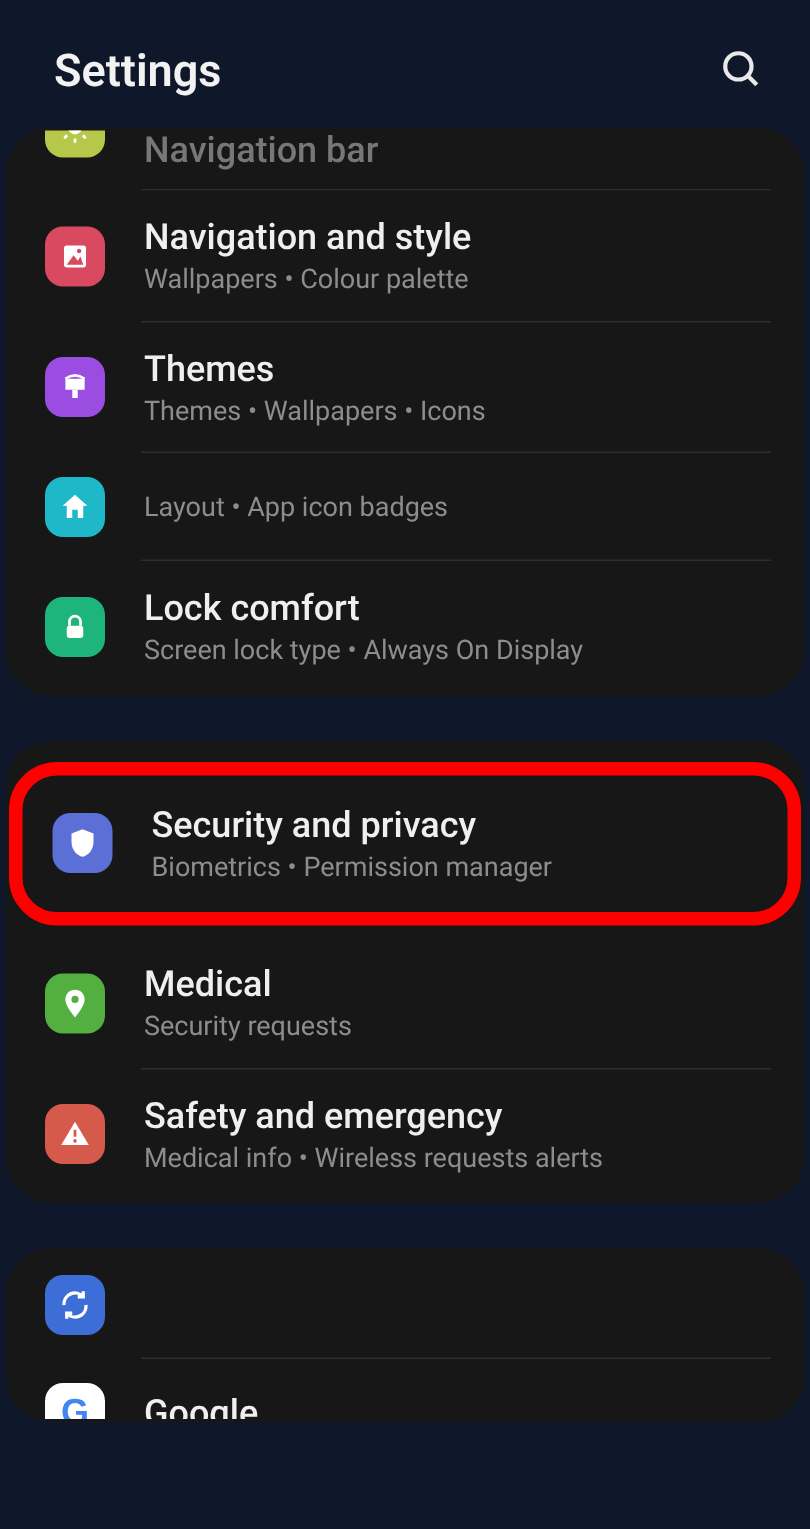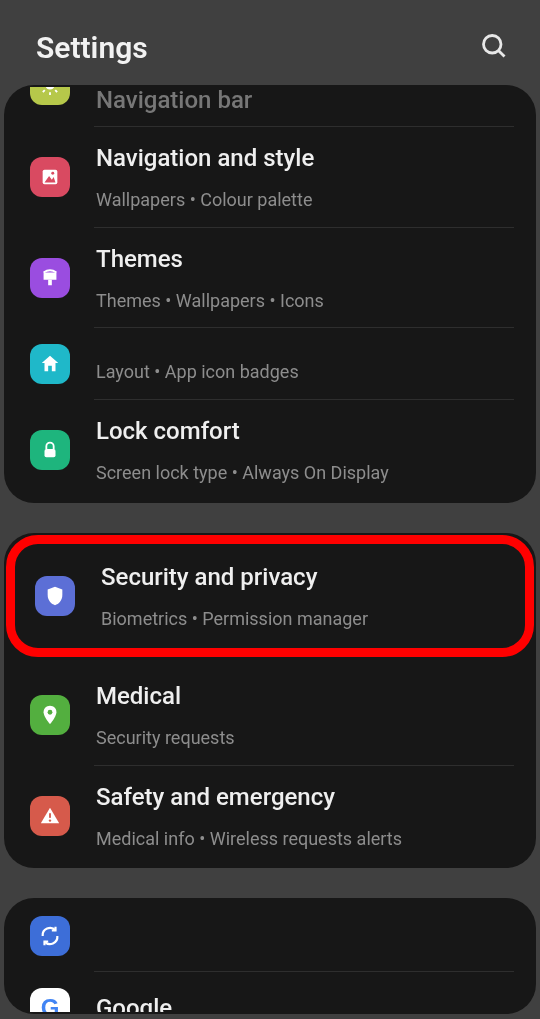--- a/index.html
+++ b/index.html
@@ -7,21 +7,21 @@
     width: 540px;
     height: 1019px;
     background: #000;
     font-family: -apple-system, BlinkMacSystemFont, "Segoe UI", Roboto, sans-serif;
     color: #fff;
     overflow: hidden;
   }
   .screen {
     width: 540px;
     height: 1019px;
-    background: #404040;
+    background: #0f172a;
     position: relative;
   }
   .header {
     display: flex;
     align-items: center;
     justify-content: space-between;
     padding: 30px 32px 20px 36px;
   }
   .header-title {
     font-size: 30px;
@@ -83,38 +83,38 @@
   .text-col { flex: 1 1 auto; min-width: 0; }
   .title {
     font-size: 24px;
     color: #efefef;
     font-weight: 500;
     line-height: 1.25;
   }
   .subtitle {
     font-size: 18px;
     color: #8d8d8d;
-    margin-top: 16px;
+    margin-top: 3px;
     line-height: 1.25;
     white-space: nowrap;
     overflow: hidden;
   }
   .cutoff .title { color: #777; margin-top: -30px; }
   .cutoff { padding-top: 0; padding-bottom: 14px; height: 40px; overflow: hidden; }
   .cutoff .icon-slot { margin-top: -30px; }
   .highlight-wrap {
     border: 9px solid #ff0000;
     border-radius: 32px;
     margin: -2px 2px 8px 2px;
     padding: 2px 0;
   }
   .highlight-wrap .setting-item {
     padding-left: 20px;
   }
-  .group.group2 { padding-top: 4px; }
+  .group.group2 { padding-top: 16px; }
   .google-letter {
     color: #4285F4;
     font-weight: 700;
     font-size: 24px;
     font-family: Arial, sans-serif;
   }
   .bottom-clip {
     height: 40px;
     overflow: hidden;
   }

